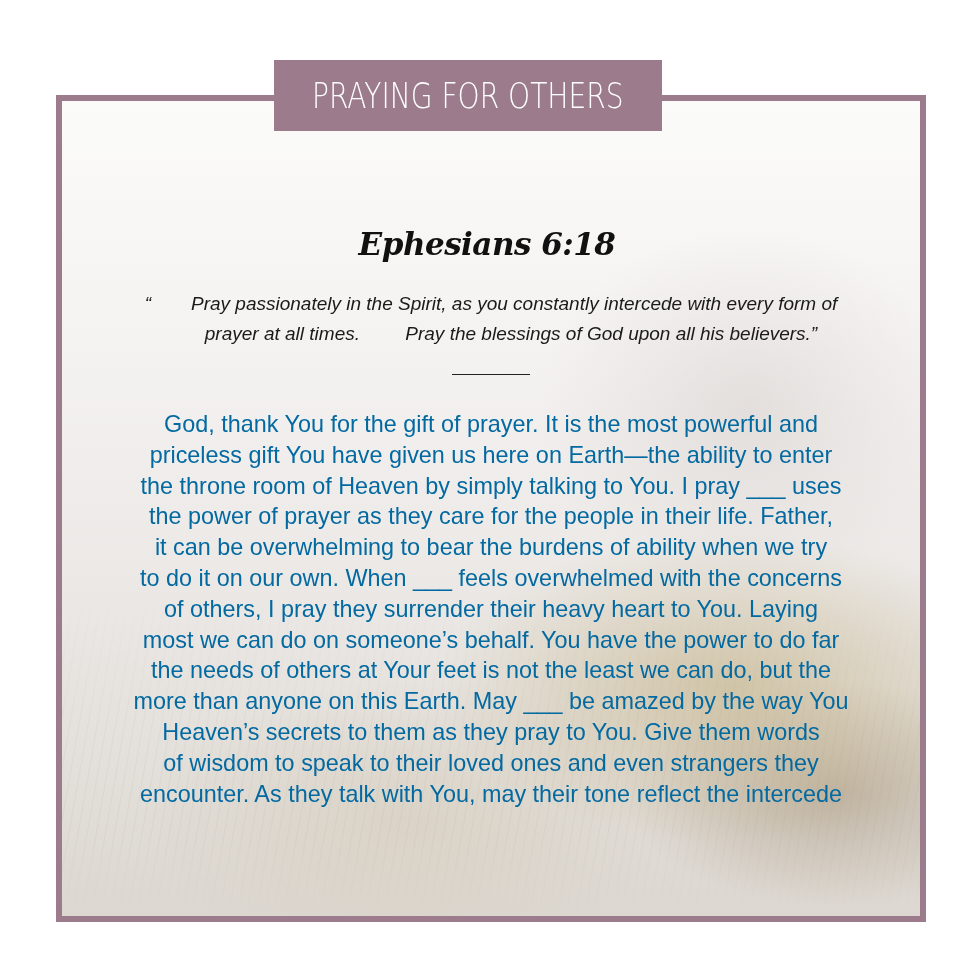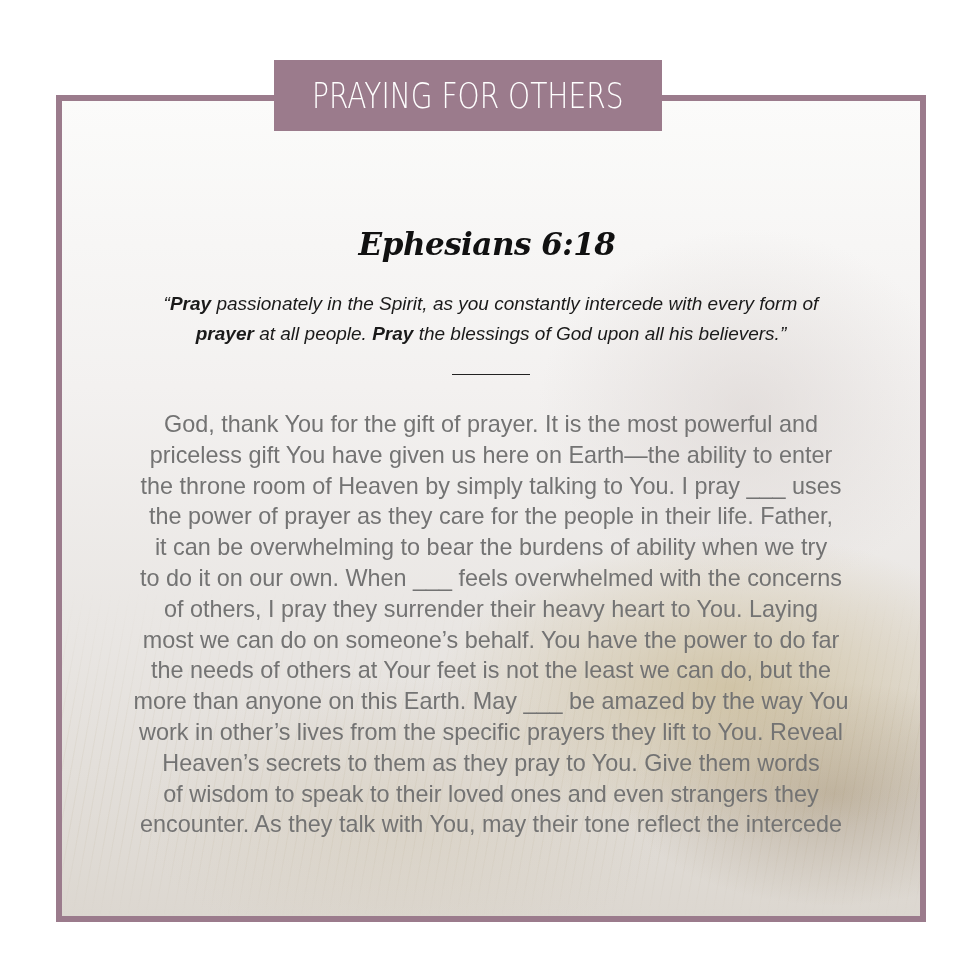--- a/index.html
+++ b/index.html
@@ -43,59 +43,58 @@
     .reference {
       position: absolute; left: 0; right: 8px; top: 125px;
       font-family: "DejaVu Serif", serif; font-style: italic; font-weight: bold;
       font-size: 31px; color: #111;
       letter-spacing: -0.5px;
     }
     .verse {
       position: absolute; left: 30px; right: 30px; top: 188px;
       font-style: italic; font-size: 19px; line-height: 30px; color: #1a1a1a;
     }
-    .verse b { font-weight: bold; }
+    .verse b { font-weight: normal; margin-left: 40px; }
     .divider {
       position: absolute; left: 390px; width: 78px; top: 273px;
       border-top: 1.5px solid #222;
     }
     .prayer {
       position: absolute; left: 20px; right: 20px; top: 308px;
-      font-size: 23.4px; line-height: 30.8px; color: #737373;
+      font-size: 23.4px; line-height: 30.8px; color: #0369a1;
     }
     .prayer .line { display: block; white-space: nowrap; }
   </style>
 </head>
 <body>
 
 <div class="frame"></div>
 
 <div class="title-box">
   <span class="title-text">PRAYING FOR OTHERS</span>
 </div>
 
 <div class="content">
   <div class="reference">Ephesians 6:18</div>
 
   <div class="verse">
     <div><span>“</span><b>Pray</b><span> passionately in the Spirit, as you constantly intercede with every form of</span></div>
-    <div><b>prayer</b><span> at all people. </span><b>Pray</b><span> the blessings of God upon all his believers.”</span></div>
+    <div><b>prayer</b><span> at all times. </span><b>Pray</b><span> the blessings of God upon all his believers.”</span></div>
   </div>
 
   <div class="divider"></div>
 
   <div class="prayer">
     <span class="line">God, thank You for the gift of prayer. It is the most powerful and</span>
     <span class="line">priceless gift You have given us here on Earth—the ability to enter</span>
     <span class="line">the throne room of Heaven by simply talking to You. I pray ___ uses</span>
     <span class="line">the power of prayer as they care for the people in their life. Father,</span>
     <span class="line">it can be overwhelming to bear the burdens of ability when we try</span>
     <span class="line">to do it on our own. When ___ feels overwhelmed with the concerns</span>
     <span class="line">of others, I pray they surrender their heavy heart to You. Laying</span>
     <span class="line">most we can do on someone’s behalf. You have the power to do far</span>
     <span class="line">the needs of others at Your feet is not the least we can do, but the</span>
     <span class="line">more than anyone on this Earth. May ___ be amazed by the way You</span>
-    <span class="line">work in other’s lives from the specific prayers they lift to You. Reveal</span>
     <span class="line">Heaven’s secrets to them as they pray to You. Give them words</span>
     <span class="line">of wisdom to speak to their loved ones and even strangers they</span>
     <span class="line">encounter. As they talk with You, may their tone reflect the intercede</span>
   </div>
 </div>
 
 </body></html>

